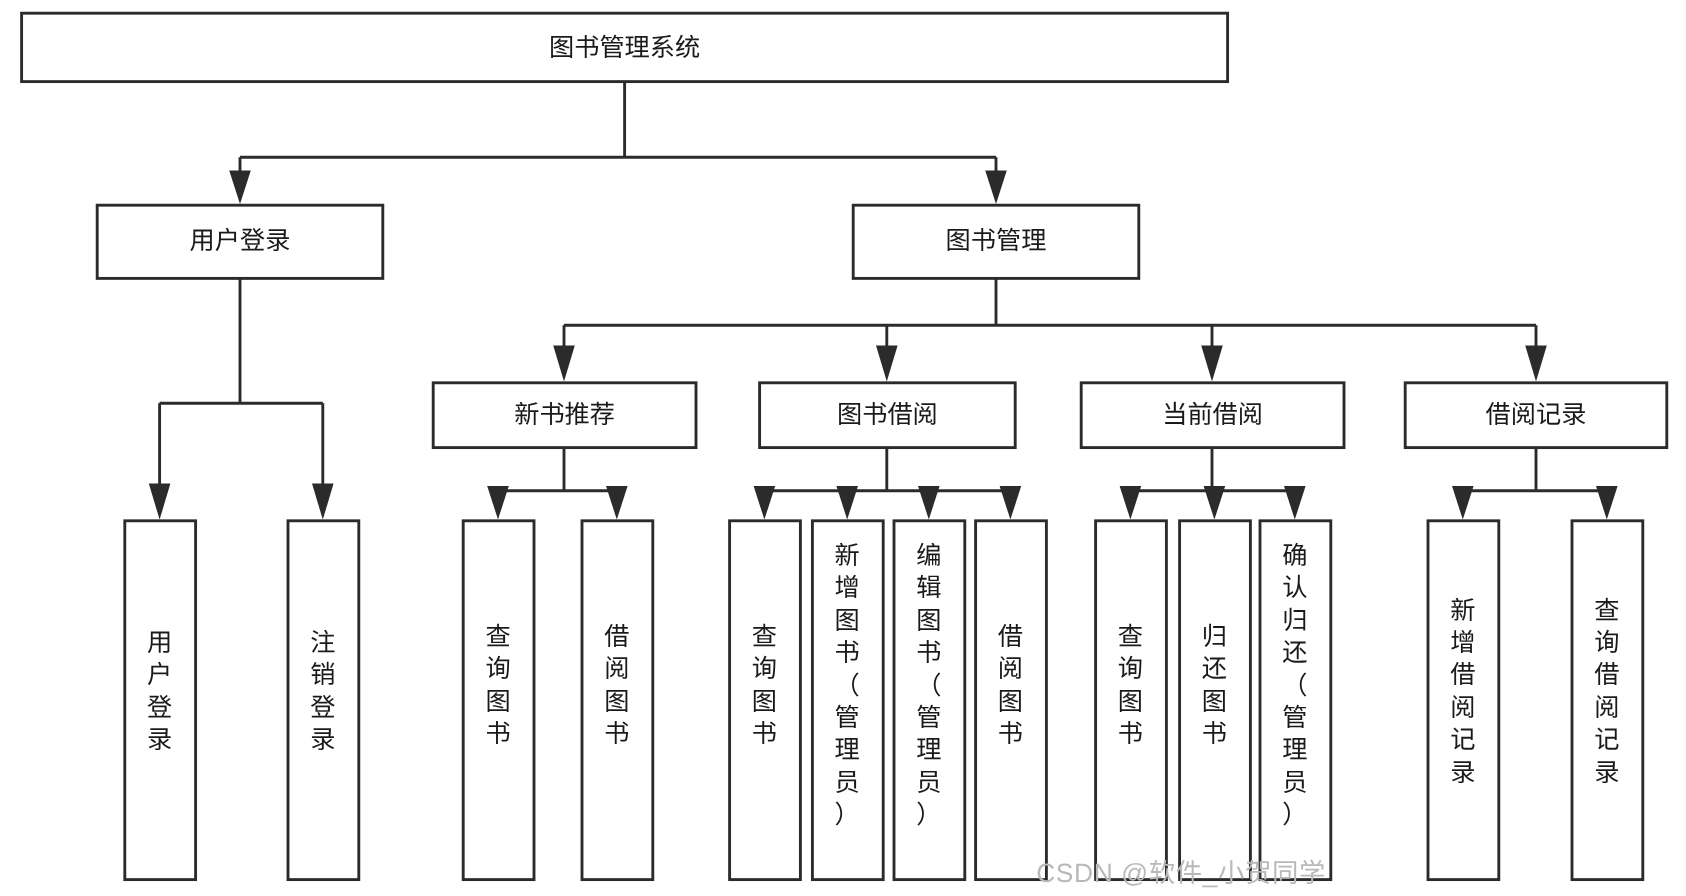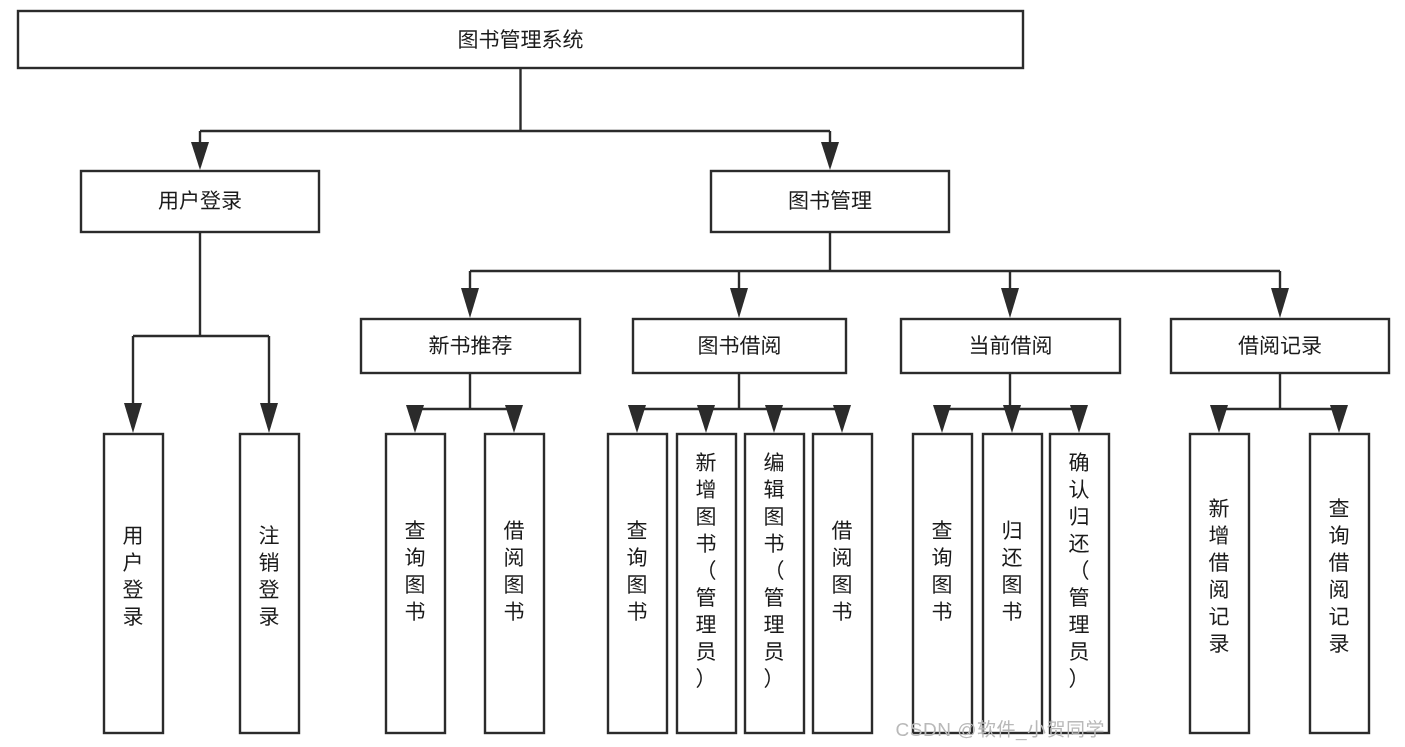--- a/index.html
+++ b/index.html
@@ -53,21 +53,21 @@
   }
   .arrow-head {
     fill: #2b2b2b;
     stroke: none;
   }
   .watermark {
     position: absolute;
     right: 12px;
     bottom: 6px;
     font-family: "Liberation Sans", "DejaVu Sans", sans-serif;
-    font-size: 19px;
+    font-size: 22px;
     color: #b9b9b9;
     letter-spacing: 0.5px;
     white-space: nowrap;
     pointer-events: none;
   }
 </style>
 </head>
 <body>
 
 <div id="diagram-root">

